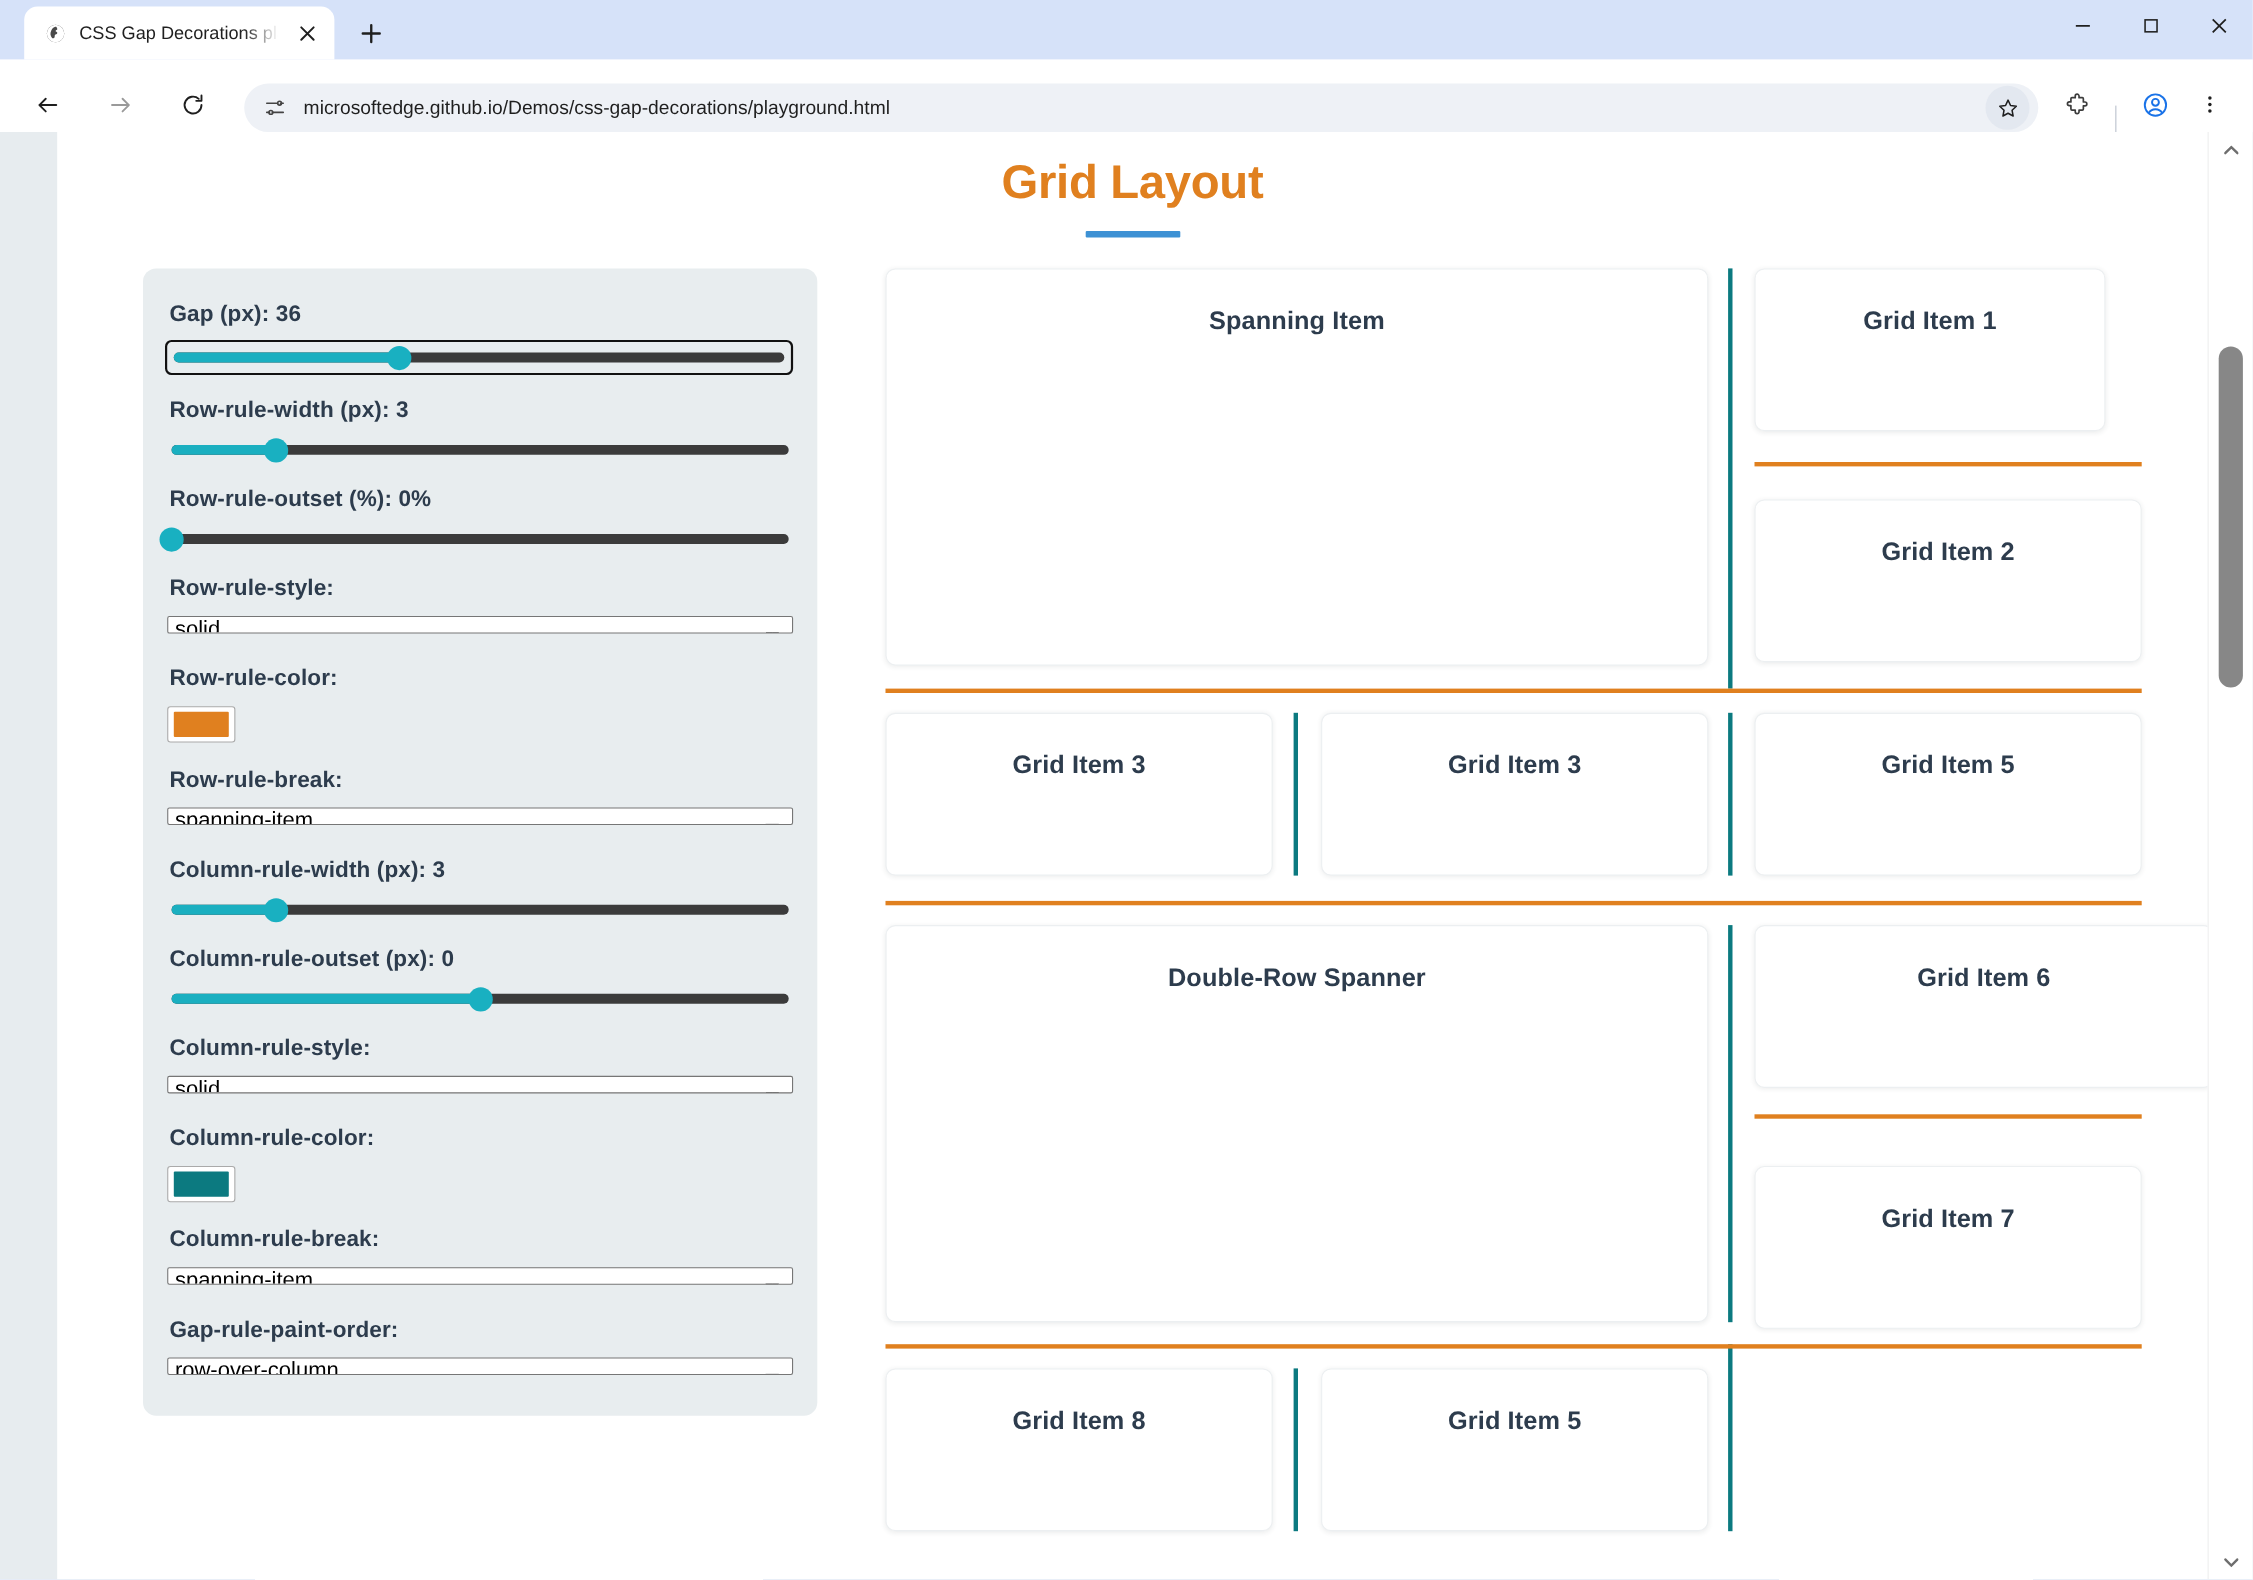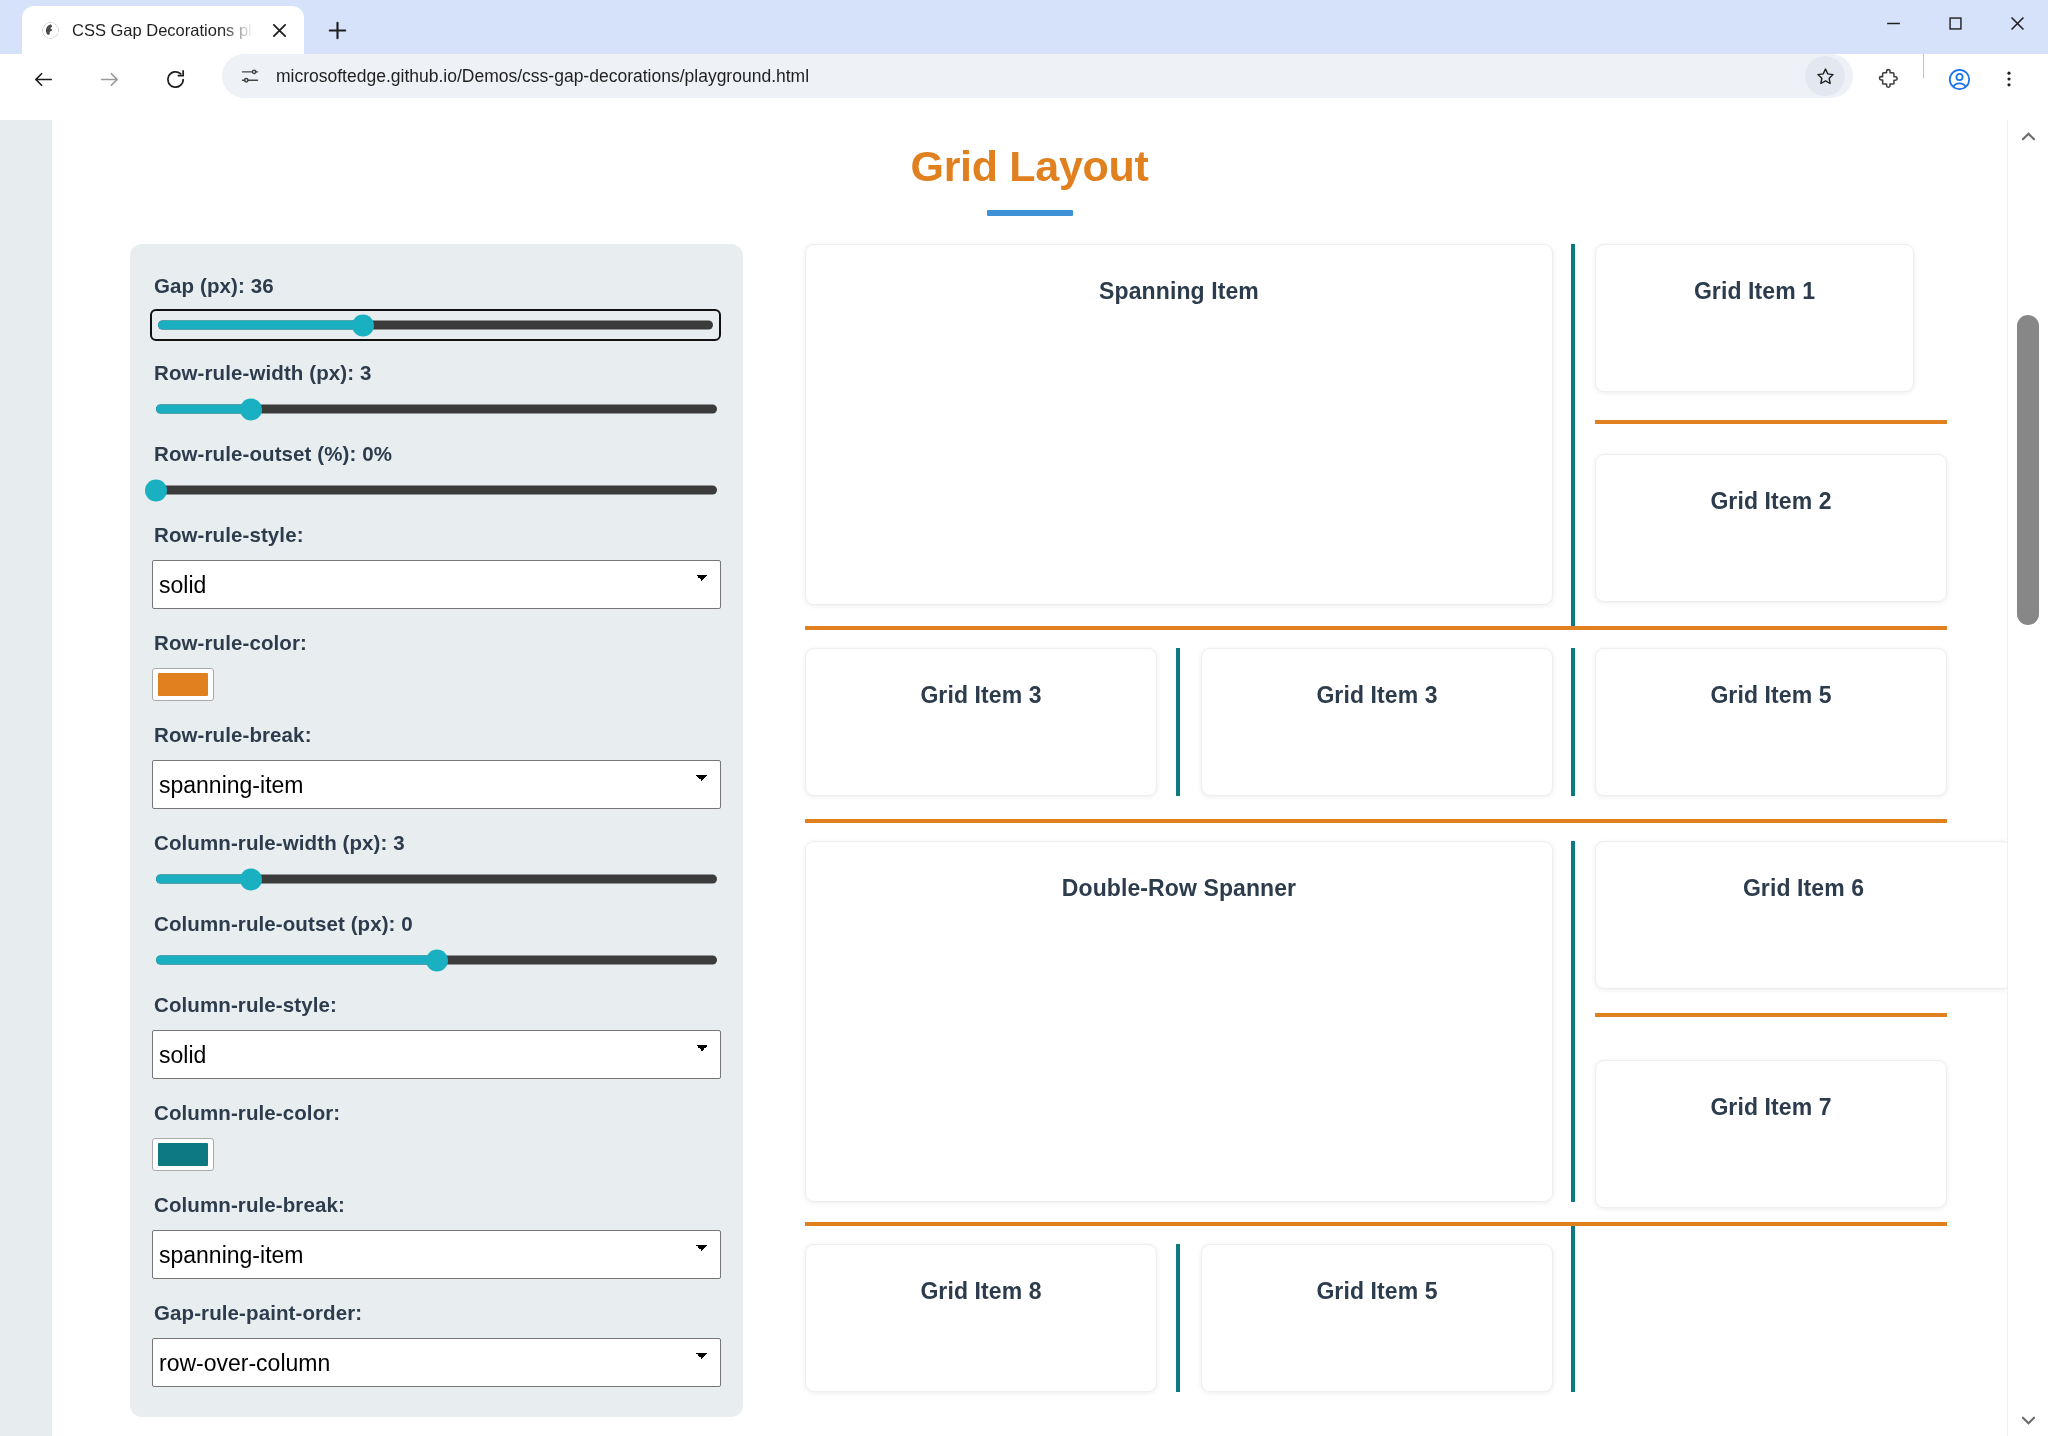--- a/index.html
+++ b/index.html
@@ -80,21 +80,21 @@
   .winbtn {
     width: 62px; height: 47px;
     display: flex; align-items: center; justify-content: center;
     color: #1f1f1f;
   }
 
   .toolbar {
     height: 66px;
     background: #ffffff;
     display: flex;
-    align-items: flex-start;
+    align-items: flex-end;
     padding: 0 14px 0 10px;
     gap: 0px;
   }
   .tbbtn {
     width: 50px; height: 50px;
     display: flex; align-items: center; justify-content: center;
     border-radius: 50%;
     color: #1f1f1f;
     flex: 0 0 50px;
   }
@@ -219,22 +219,22 @@
     top: 50%;
     width: 22px; height: 22px;
     margin-left: -11px;
     transform: translateY(-50%);
     border-radius: 50%;
     background: #19b0c1;
   }
 
   select.ctrl-select {
     width: 100%;
-    height: 49px;
-    font-size: 23px;
+    height: 16px;
+    font-size: 20px;
     font-family: "Liberation Sans", sans-serif;
     color: #000;
     background: #ffffff;
     border: 1px solid #767676;
     border-radius: 2px;
     padding: 0 6px;
     appearance: none;
     -webkit-appearance: none;
     background-image:
       linear-gradient(45deg, transparent 50%, #000 50%),

